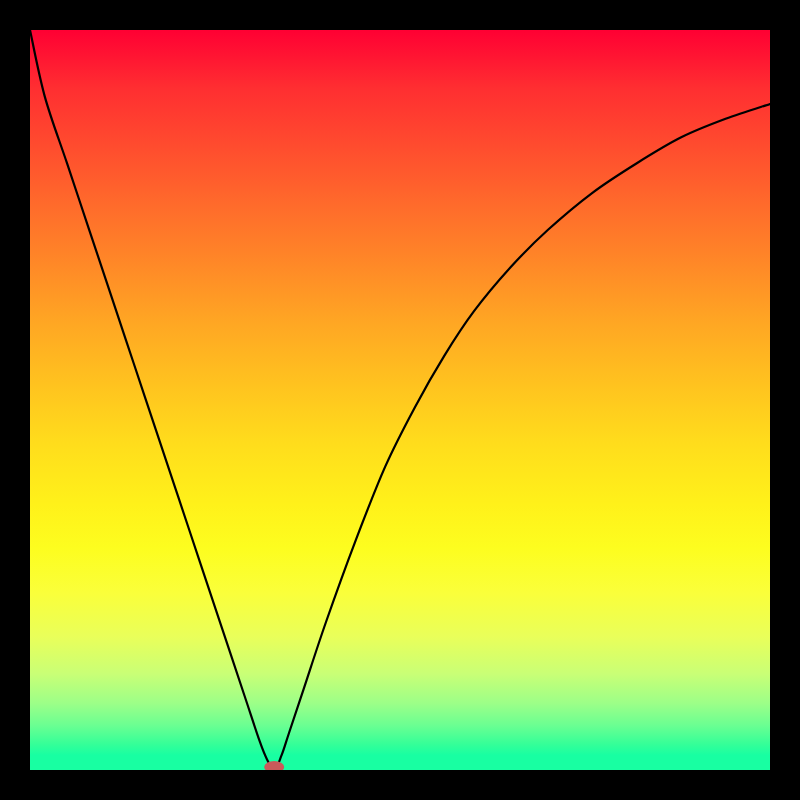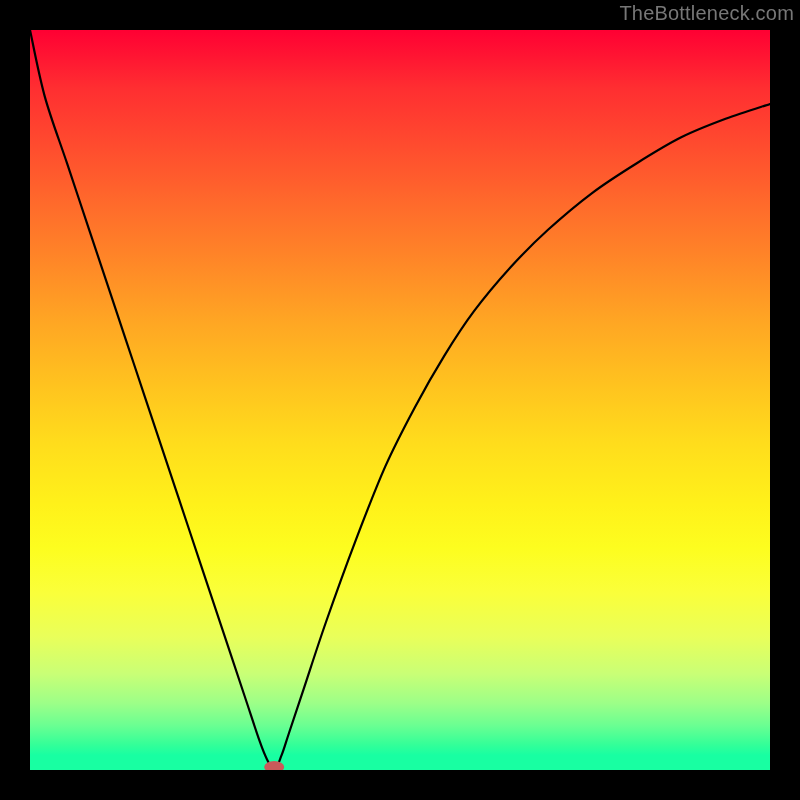--- a/index.html
+++ b/index.html
@@ -84,14 +84,13 @@
 <div class="chart-container">
 
   <div class="plot-area">
     <div class="gradient-bg"></div>
     <svg class="curve-svg" viewBox="0 0 740 740" preserveAspectRatio="none">
       <path id="curve-path" class="curve-path" d="M 0,0 C 2.466666666666667,11.100000000000003 8.633333333333333,44.40000000000002 14.8,66.60000000000002 C 20.96666666666667,88.80000000000003 29.599999999999998,111.00000000000004 37,133.20000000000005 C 44.4,155.40000000000006 51.800000000000004,177.60000000000008 59.2,199.80000000000007 C 66.60000000000001,222.00000000000006 74,244.2 81.4,266.4 C 88.80000000000001,288.59999999999997 96.2,310.79999999999995 103.60000000000001,332.99999999999994 C 111.00000000000001,355.19999999999993 118.4,377.4 125.80000000000001,399.59999999999997 C 133.20000000000002,421.79999999999995 140.6,444 148,466.2 C 155.4,488.4 162.8,510.59999999999997 170.20000000000002,532.8 C 177.60000000000002,555 185,577.1999999999999 192.4,599.4 C 199.8,621.6 208.43333333333334,647.5 214.6,666 C 220.76666666666665,684.5 225.7,699.9166666666666 229.4,710.4 C 233.10000000000002,720.8833333333333 234.33333333333334,723.9666666666667 236.8,728.9 C 239.26666666666668,733.8333333333333 241.73333333333335,740.6166666666667 244.20000000000002,740 C 246.66666666666669,739.3833333333333 249.13333333333335,731.3666666666667 251.60000000000002,725.2 C 254.0666666666667,719.0333333333334 255.3,714.1 259,703 C 262.7,691.9 267.6333333333333,677.1 273.8,658.6 C 279.9666666666667,640.1 287.3666666666667,616.6666666666666 296,592 C 304.6333333333333,567.3333333333334 315.73333333333335,536.5 325.6,510.6 C 335.4666666666667,484.70000000000005 345.3333333333333,458.8 355.2,436.6 C 365.06666666666666,414.40000000000003 374.93333333333334,395.90000000000003 384.8,377.40000000000003 C 394.6666666666667,358.90000000000003 404.53333333333336,341.6333333333333 414.40000000000003,325.59999999999997 C 424.2666666666667,309.5666666666666 432.9,296 444,281.2 C 455.1,266.4 468.6666666666667,250.36666666666662 481,236.79999999999995 C 493.3333333333333,223.2333333333333 504.43333333333334,212.1333333333334 518,199.80000000000007 C 531.5666666666666,187.46666666666673 547.6,173.89999999999995 562.4,162.79999999999995 C 577.1999999999999,151.69999999999996 592,142.45000000000002 606.8,133.20000000000005 C 621.5999999999999,123.95000000000006 636.4000000000001,114.70000000000009 651.2,107.30000000000007 C 666,99.90000000000005 680.8,94.34999999999997 695.5999999999999,88.79999999999995 C 710.3999999999999,83.24999999999994 732.6,76.46666666666665 740,74"></path>
       <ellipse id="marker-dot" class="marker" cx="244.20000000000002" cy="737" rx="10" ry="6"></ellipse>
     </svg>
   </div>
 
-  <div class="watermark">TheBottleneck.com</div>
 </div>
 
 </body></html>

